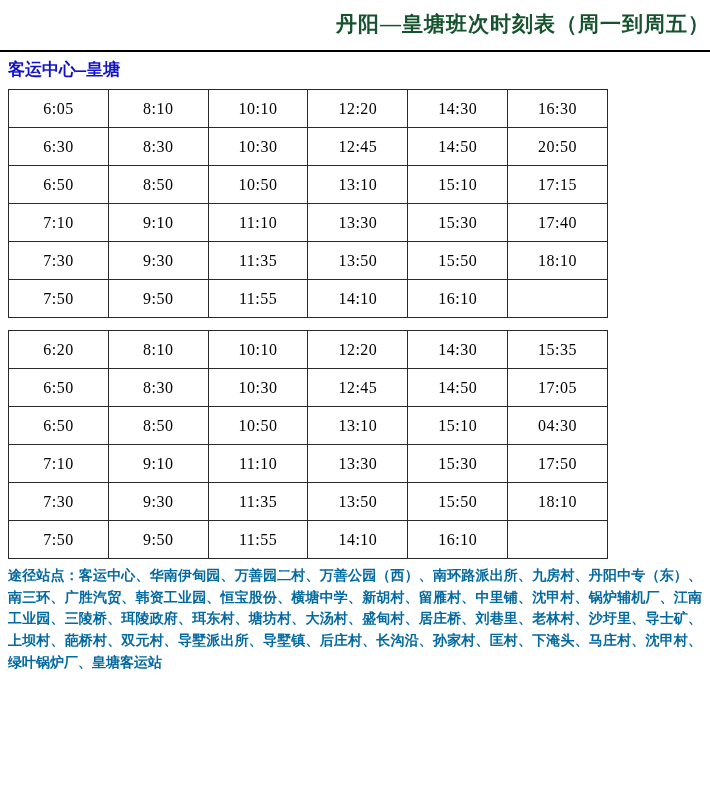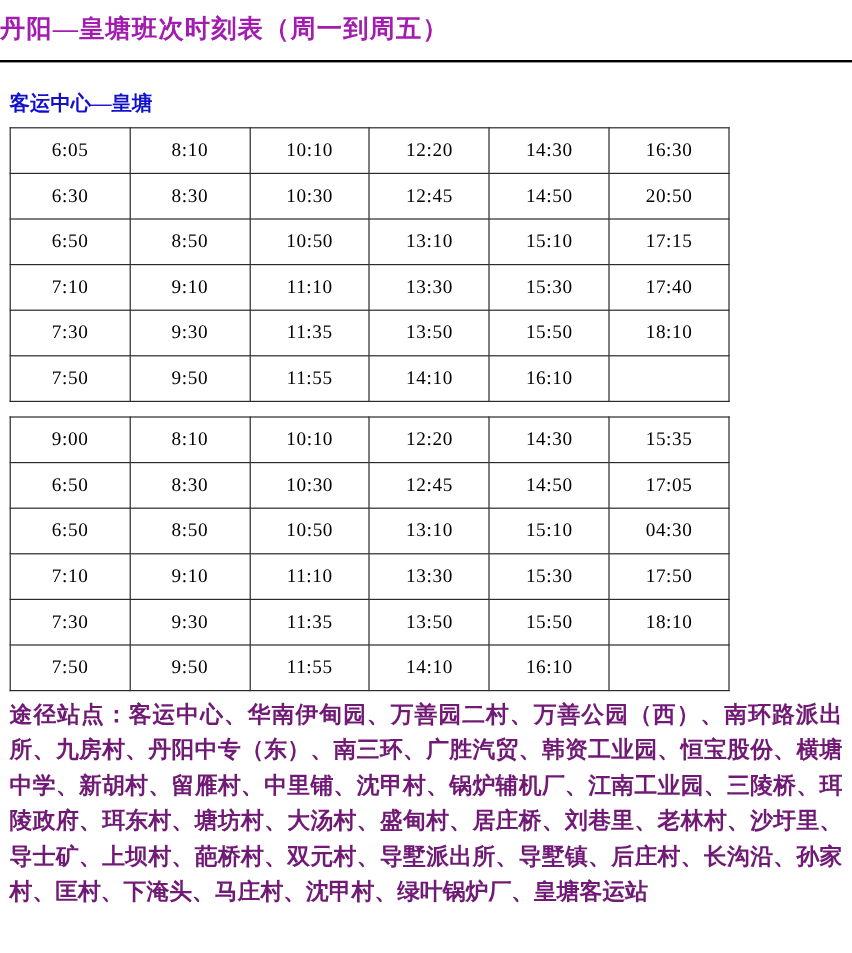--- a/index.html
+++ b/index.html
@@ -10,39 +10,39 @@
     font-family: "Liberation Sans", sans-serif;
   }
   .page {
     width: 710px;
     height: 794px;
     position: relative;
     background: #fff;
     padding: 0;
   }
   .title {
-    text-align: left;
+    text-align: right;
     font-size: 21px;
     font-weight: bold;
-    color: #a21caf;
+    color: #14532d;
     letter-spacing: 1px;
     padding: 10px 0 12px 0;
     font-family: "Liberation Serif", serif;
   }
   .rule {
     height: 2px;
     background: #000;
     width: 710px;
   }
   .section-head {
     color: #1111cc;
     font-weight: bold;
     font-size: 17px;
-    padding: 23px 8px 8px 8px;
-    font-family: Liberation Serif, serif;
+    padding: 6px 8px 8px 8px;
+    font-family: Liberation Mono, monospace;
   }
   table.sched {
     width: 600px;
     margin: 0 8px 0 8px;
     border-collapse: collapse;
     table-layout: fixed;
   }
   table.sched td {
     border: 1px solid #2a2a2a;
     height: 38px;
@@ -52,23 +52,23 @@
     color: #000;
     font-family: "Liberation Serif", serif;
     letter-spacing: 0.5px;
   }
   table.sched td.empty {
     border: 1px solid #2a2a2a;
   }
   .spacer-12 { height: 12px; }
   .footer {
     padding: 6px 8px 0 8px;
-    color: #701a75;
+    color: #0369a1;
     font-weight: bold;
-    font-size: 19px;
+    font-size: 14px;
     line-height: 1.55;
     font-family: Liberation Serif, serif;
     text-align: justify;
   }
 </style>
 </head>
 <body>
 
 <div class="page">
 
@@ -130,21 +130,21 @@
       </tr>
     </tbody>
   </table>
 
   <div class="spacer-12"></div>
 
 
   <table class="sched">
     <tbody>
       <tr>
-        <td>9:00</td>
+        <td>6:20</td>
         <td>8:10</td>
         <td>10:10</td>
         <td>12:20</td>
         <td>14:30</td>
         <td>15:35</td>
       </tr>
       <tr>
         <td>6:50</td>
         <td>8:30</td>
         <td>10:30</td>

